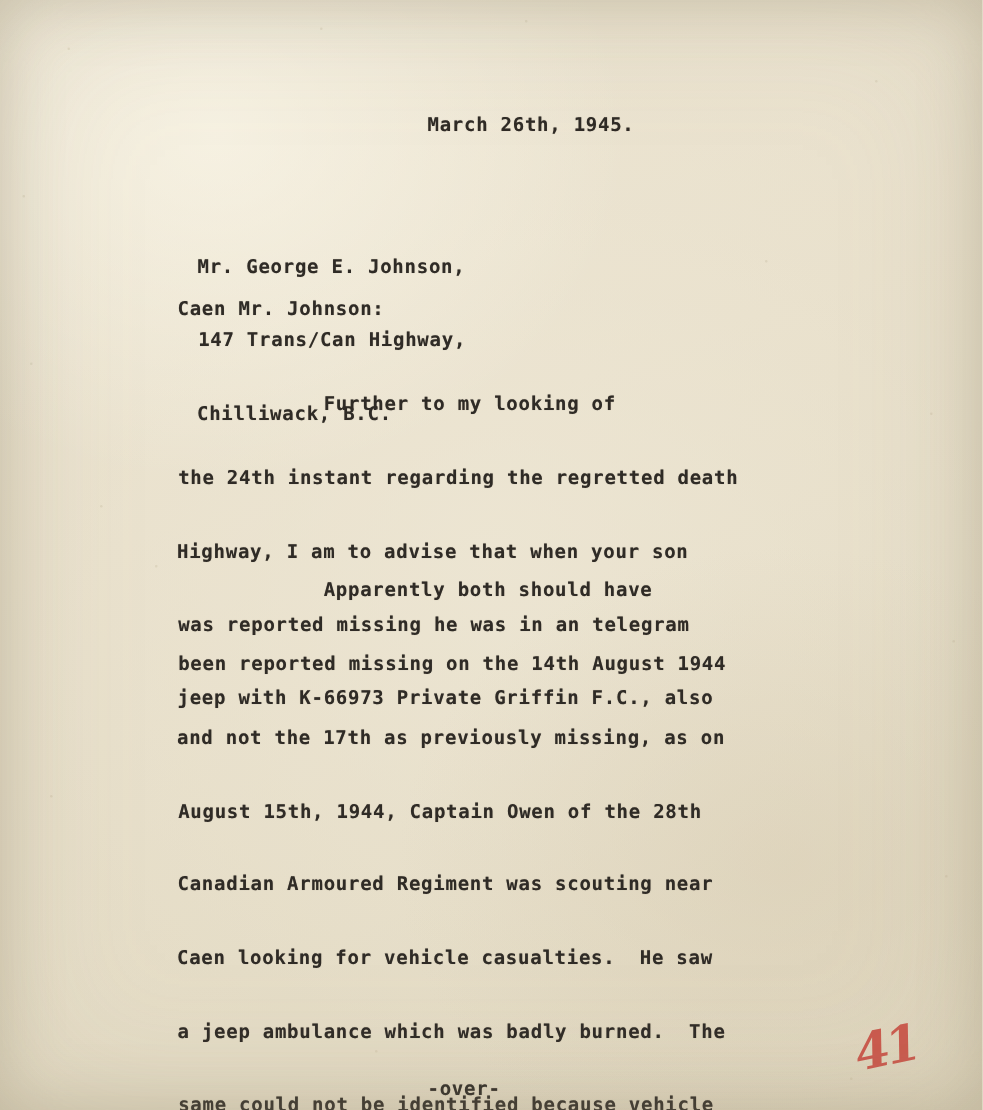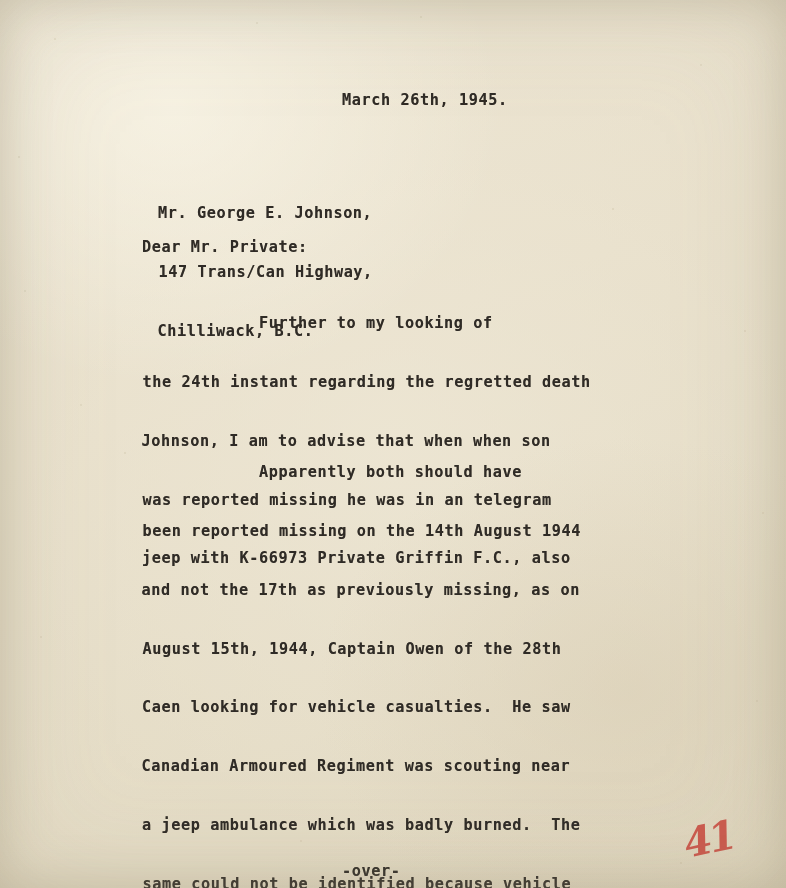--- a/index.html
+++ b/index.html
@@ -148,37 +148,37 @@
   <div class="content">
 
     <div class="typed date-line">March 26th, 1945.</div>
 
     <div class="typed address-block">
       <span class="ln">Mr. George E. Johnson,</span>
       <span class="ln">147 Trans/Can Highway,</span>
       <span class="ln">Chilliwack, B.C.</span>
     </div>
 
-    <div class="typed salutation">Dear Mr. Private:</div>
+    <div class="typed salutation">Caen Mr. Johnson:</div>
 
     <div class="typed para-1">
       <span class="ln">            Further to my looking of</span>
       <span class="ln">the 24th instant regarding the regretted death</span>
-      <span class="ln">Johnson, I am to advise that when when son</span>
+      <span class="ln">Highway, I am to advise that when your son</span>
       <span class="ln">was reported missing he was in an telegram</span>
       <span class="ln">jeep with K-66973 Private Griffin F.C., also</span>
     </div>
 
     <div class="typed para-2">
       <span class="ln">            Apparently both should have</span>
       <span class="ln">been reported missing on the 14th August 1944</span>
       <span class="ln">and not the 17th as previously missing, as on</span>
       <span class="ln">August 15th, 1944, Captain Owen of the 28th</span>
+      <span class="ln">Canadian Armoured Regiment was scouting near</span>
       <span class="ln">Caen looking for vehicle casualties.  He saw</span>
-      <span class="ln">Canadian Armoured Regiment was scouting near</span>
       <span class="ln">a jeep ambulance which was badly burned.  The</span>
       <span class="ln">same could not be identified because vehicle</span>
       
       
       
       
       
       
       
       

